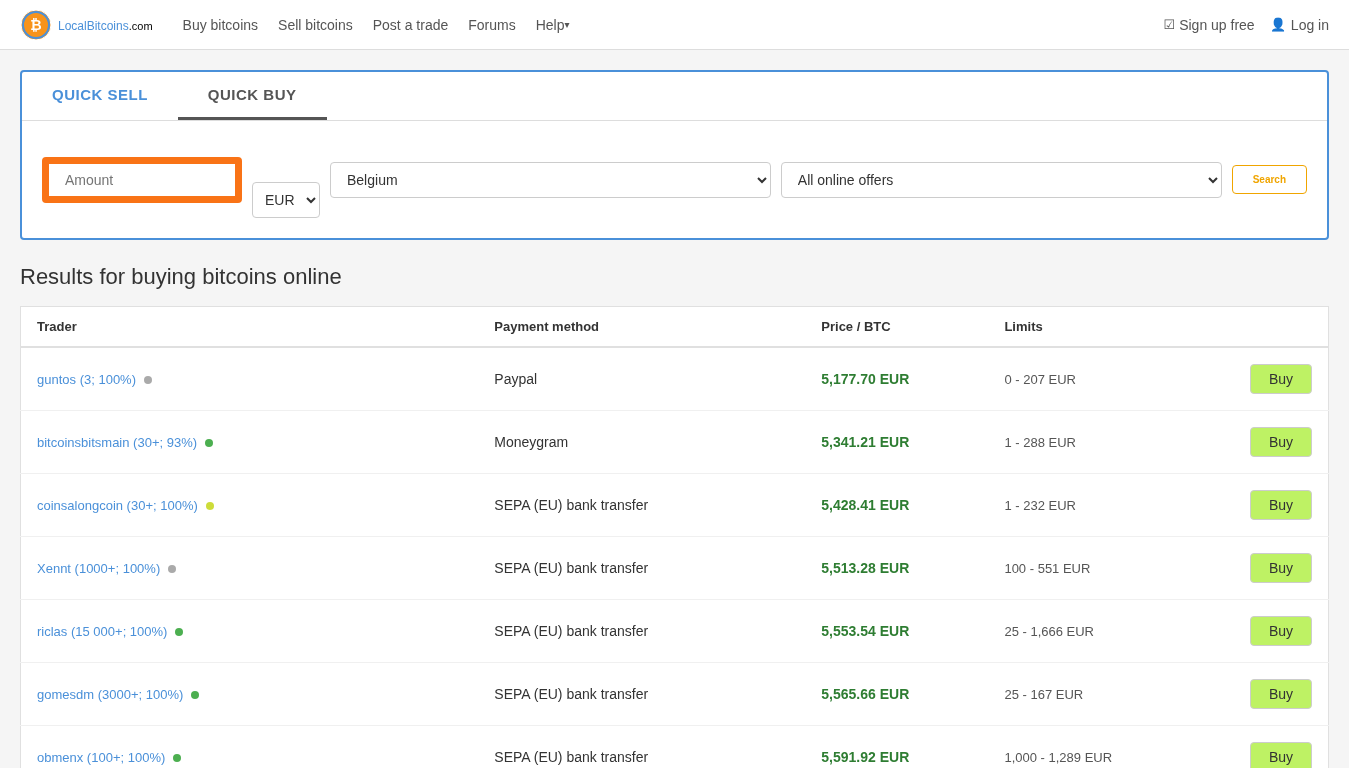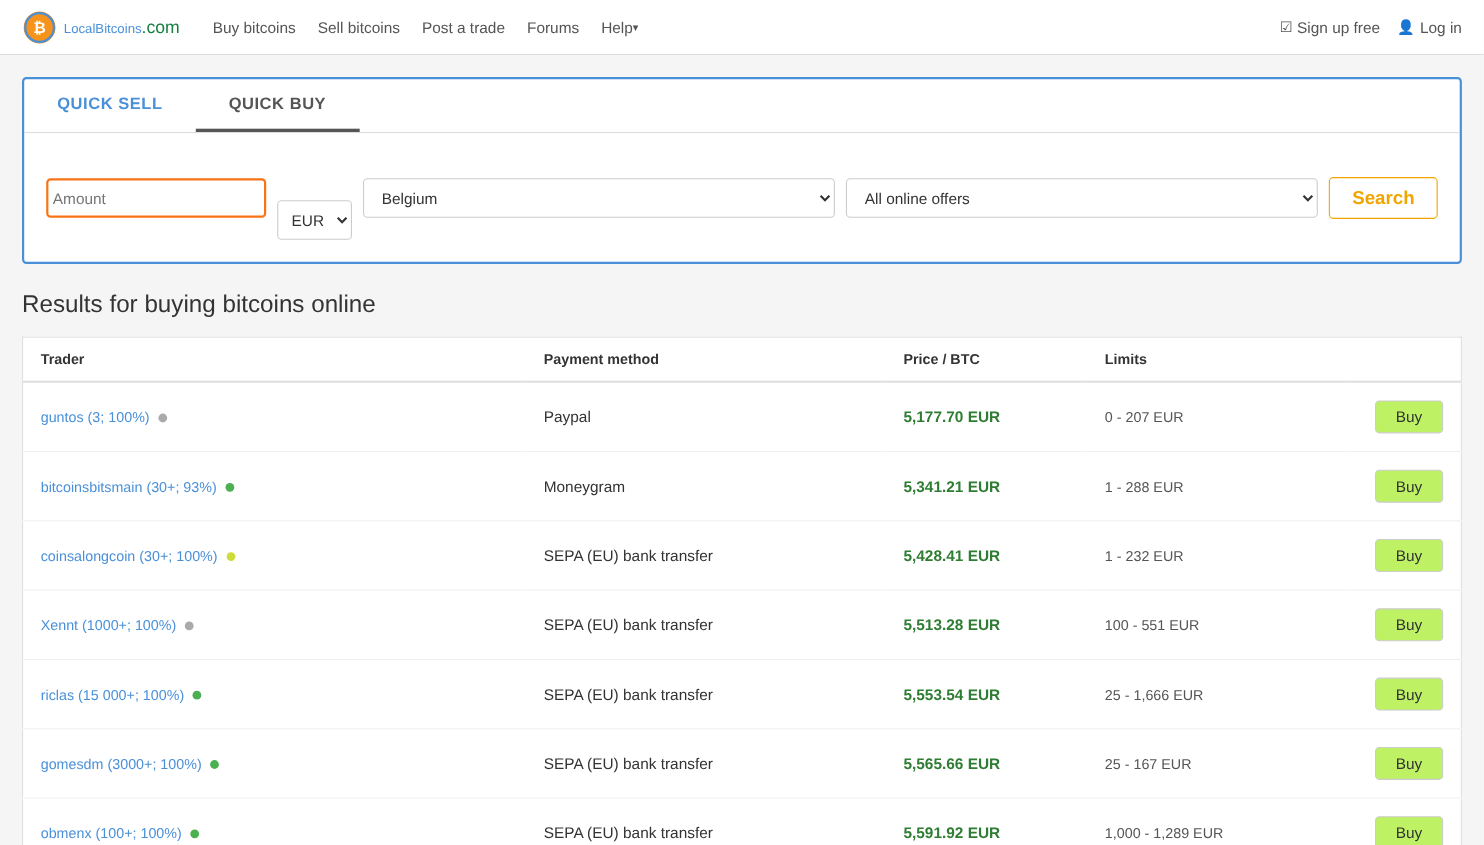--- a/index.html
+++ b/index.html
@@ -78,23 +78,23 @@
       color: #4a90d9;
       border-bottom: 3px solid transparent;
     }
     .panel-body {
       padding: 20px;
       display: flex;
       gap: 10px;
       align-items: center;
     }
     .amount-input {
-      border: 2px solid #f97316;
-      border-radius: 4px;
-      padding: 8px 4px;
+      border: 7px solid #f97316;
+      border-radius: 4px;
+      padding: 8px 16px;
       font-size: 14px;
       color: #aaa;
       width: 200px;
       outline: none;
     }
     .currency-select {
       border: 1px solid #ccc;
       border-radius: 4px;
       padding: 8px 8px;
       font-size: 14px;
@@ -124,21 +124,21 @@
       background: #fff;
       cursor: pointer;
       outline: none;
       flex: 1;
     }
     .search-btn {
       background: #fff;
       border: 1px solid #f0a500;
       color: #f0a500;
       padding: 8px 20px;
-      font-size: 17px;
+      font-size: 10px;
       font-weight: bold;
       border-radius: 4px;
       cursor: pointer;
     }
 
     
     .results-title {
       font-size: 22px;
       font-weight: normal;
       color: #333;
@@ -205,21 +205,21 @@
 
 <nav class="navbar">
   <a class="navbar-brand" href="#">
 
     <svg class="logo-icon" viewBox="0 0 32 32">
       <circle cx="16" cy="16" r="15" fill="#f7931a" stroke="#fff" stroke-width="1"></circle>
       <circle cx="16" cy="16" r="13" fill="#f7931a" stroke="#4a90d9" stroke-width="2"></circle>
       <text x="16" y="21" text-anchor="middle" font-size="14" font-weight="bold" fill="#fff">₿</text>
     </svg>
     <span class="brand-text">
-      <span style="color:#4a90d9;">LocalBitcoins</span><span style="color:#15803d;font-size:16px;">.com</span>
+      <span style="color:#4a90d9;">LocalBitcoins</span><span style="color:#000000;font-size:11px;">.com</span>
     </span>
   </a>
 
   <div class="nav-links">
     <a href="#" class="nav-link">Buy bitcoins</a>
     <a href="#" class="nav-link">Sell bitcoins</a>
     <a href="#" class="nav-link">Post a trade</a>
     <a href="#" class="nav-link">Forums</a>
     <span class="help-dropdown">
       <span>Help</span>

